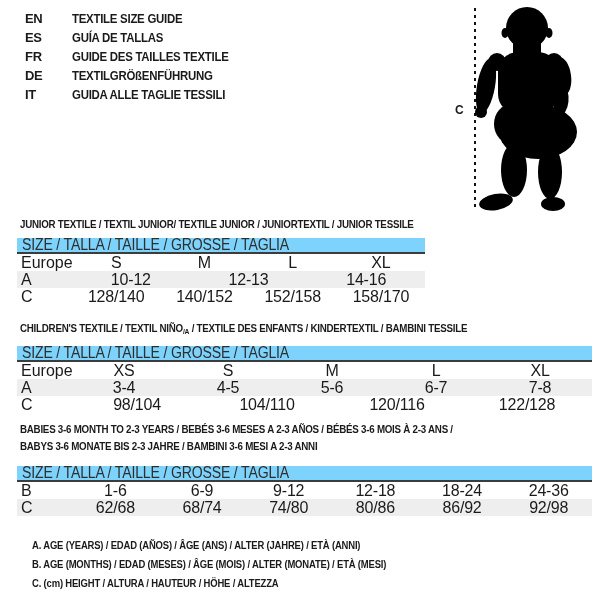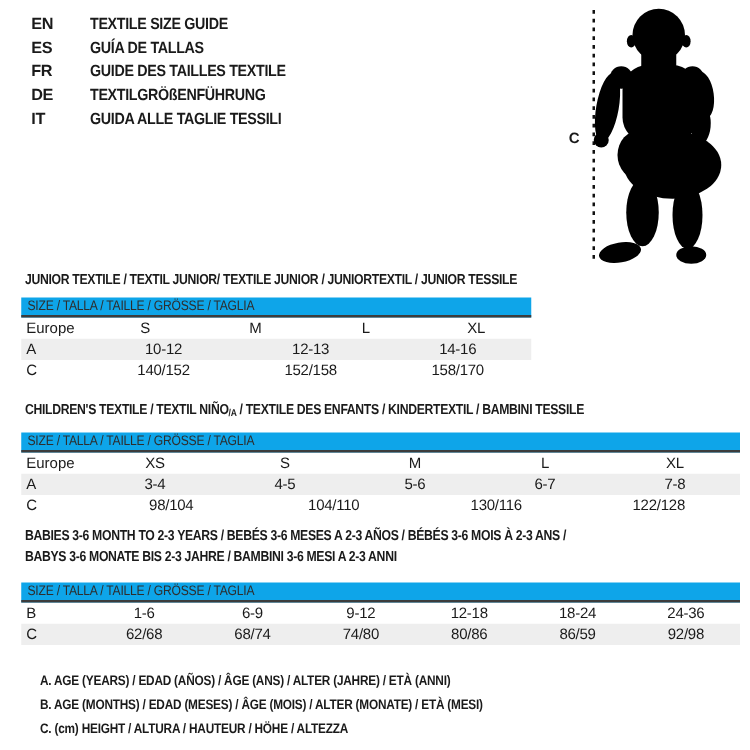--- a/index.html
+++ b/index.html
@@ -42,35 +42,35 @@
   #babies-title   { top:421px; line-height:17px; }
   .sub-part { font-size:8px; vertical-align:-2px; }
 
   
   .size-table { position:absolute; left:17px; }
   #junior-table   { top:238px; width:408px; }
   #children-table { top:346px; width:575px; }
   #babies-table   { top:466px; width:575px; }
 
   .size-bar {
-    background:#0ea5e9;
+    background:#7dd3fc;
     border-bottom:2px solid #3c3c3c;
     height:16px;
     line-height:14px;
     padding-left:5px;
-    font-size:11px;
+    font-size:16px;
     color:#2e2e2e;
     white-space:nowrap;
     overflow:hidden;
   }
   .size-bar span {
     display:inline-block; transform:scaleX(0.88); transform-origin:left center;
     letter-spacing:-0.2px;
   }
-  .t-row { display:flex; height:17px; line-height:17px; font-size:12px; }
+  .t-row { display:flex; height:17px; line-height:17px; font-size:16px; }
   .t-row.alt { background:#eeeeee; }
   .t-label { width:55px; padding-left:4px; text-align:left; }
   .t-cell { flex:1; text-align:center; letter-spacing:-0.2px; }
 
   
   .footnotes { position:absolute; left:32px; top:536px; }
   .footnote {
     font-weight:bold; font-size:11px; line-height:19px; letter-spacing:-0.2px;
     transform:scaleX(0.86); transform-origin:left center;
     white-space:nowrap;
@@ -144,20 +144,21 @@
     <div class="t-cell">XL</div>
   </div>
   <div class="t-row alt">
     <div class="t-label">A</div>
     <div class="t-cell">10-12</div>
     <div class="t-cell">12-13</div>
     <div class="t-cell">14-16</div>
   </div>
   <div class="t-row">
     <div class="t-label">C</div>
+    <div class="t-cell">128/140</div>
     <div class="t-cell">140/152</div>
     <div class="t-cell">152/158</div>
     <div class="t-cell">158/170</div>
   </div>
 </div>
 
 <div class="section-title" id="children-title">
   <span>CHILDREN'S TEXTILE / TEXTIL NIÑO</span><span class="sub-part">/A</span><span> / TEXTILE DES ENFANTS / KINDERTEXTIL / BAMBINI TESSILE</span>
 </div>
 
@@ -178,21 +179,21 @@
     <div class="t-cell">3-4</div>
     <div class="t-cell">4-5</div>
     <div class="t-cell">5-6</div>
     <div class="t-cell">6-7</div>
     <div class="t-cell">7-8</div>
   </div>
   <div class="t-row">
     <div class="t-label">C</div>
     <div class="t-cell">98/104</div>
     <div class="t-cell">104/110</div>
-    <div class="t-cell">130/116</div>
+    <div class="t-cell">120/116</div>
     <div class="t-cell">122/128</div>
   </div>
 </div>
 
 <div class="section-title" id="babies-title">
   <div>BABIES 3-6 MONTH TO 2-3 YEARS / BEBÉS 3-6 MESES A 2-3 AÑOS / BÉBÉS 3-6 MOIS À 2-3 ANS /</div>
   <div>BABYS 3-6 MONATE BIS 2-3 JAHRE / BAMBINI 3-6 MESI A 2-3 ANNI</div>
 </div>
 
 <div class="size-table" id="babies-table">
@@ -207,21 +208,21 @@
     <div class="t-cell">12-18</div>
     <div class="t-cell">18-24</div>
     <div class="t-cell">24-36</div>
   </div>
   <div class="t-row alt">
     <div class="t-label">C</div>
     <div class="t-cell">62/68</div>
     <div class="t-cell">68/74</div>
     <div class="t-cell">74/80</div>
     <div class="t-cell">80/86</div>
-    <div class="t-cell">86/59</div>
+    <div class="t-cell">86/92</div>
     <div class="t-cell">92/98</div>
   </div>
 </div>
 
 <div class="footnotes">
   <div class="footnote">A. AGE (YEARS) / EDAD (AÑOS) / ÂGE (ANS) / ALTER (JAHRE) / ETÀ (ANNI)</div>
   <div class="footnote">B. AGE (MONTHS) / EDAD (MESES) / ÂGE (MOIS) / ALTER (MONATE) / ETÀ (MESI)</div>
   <div class="footnote">C. (cm) HEIGHT / ALTURA / HAUTEUR / HÖHE / ALTEZZA</div>
 </div>
 

